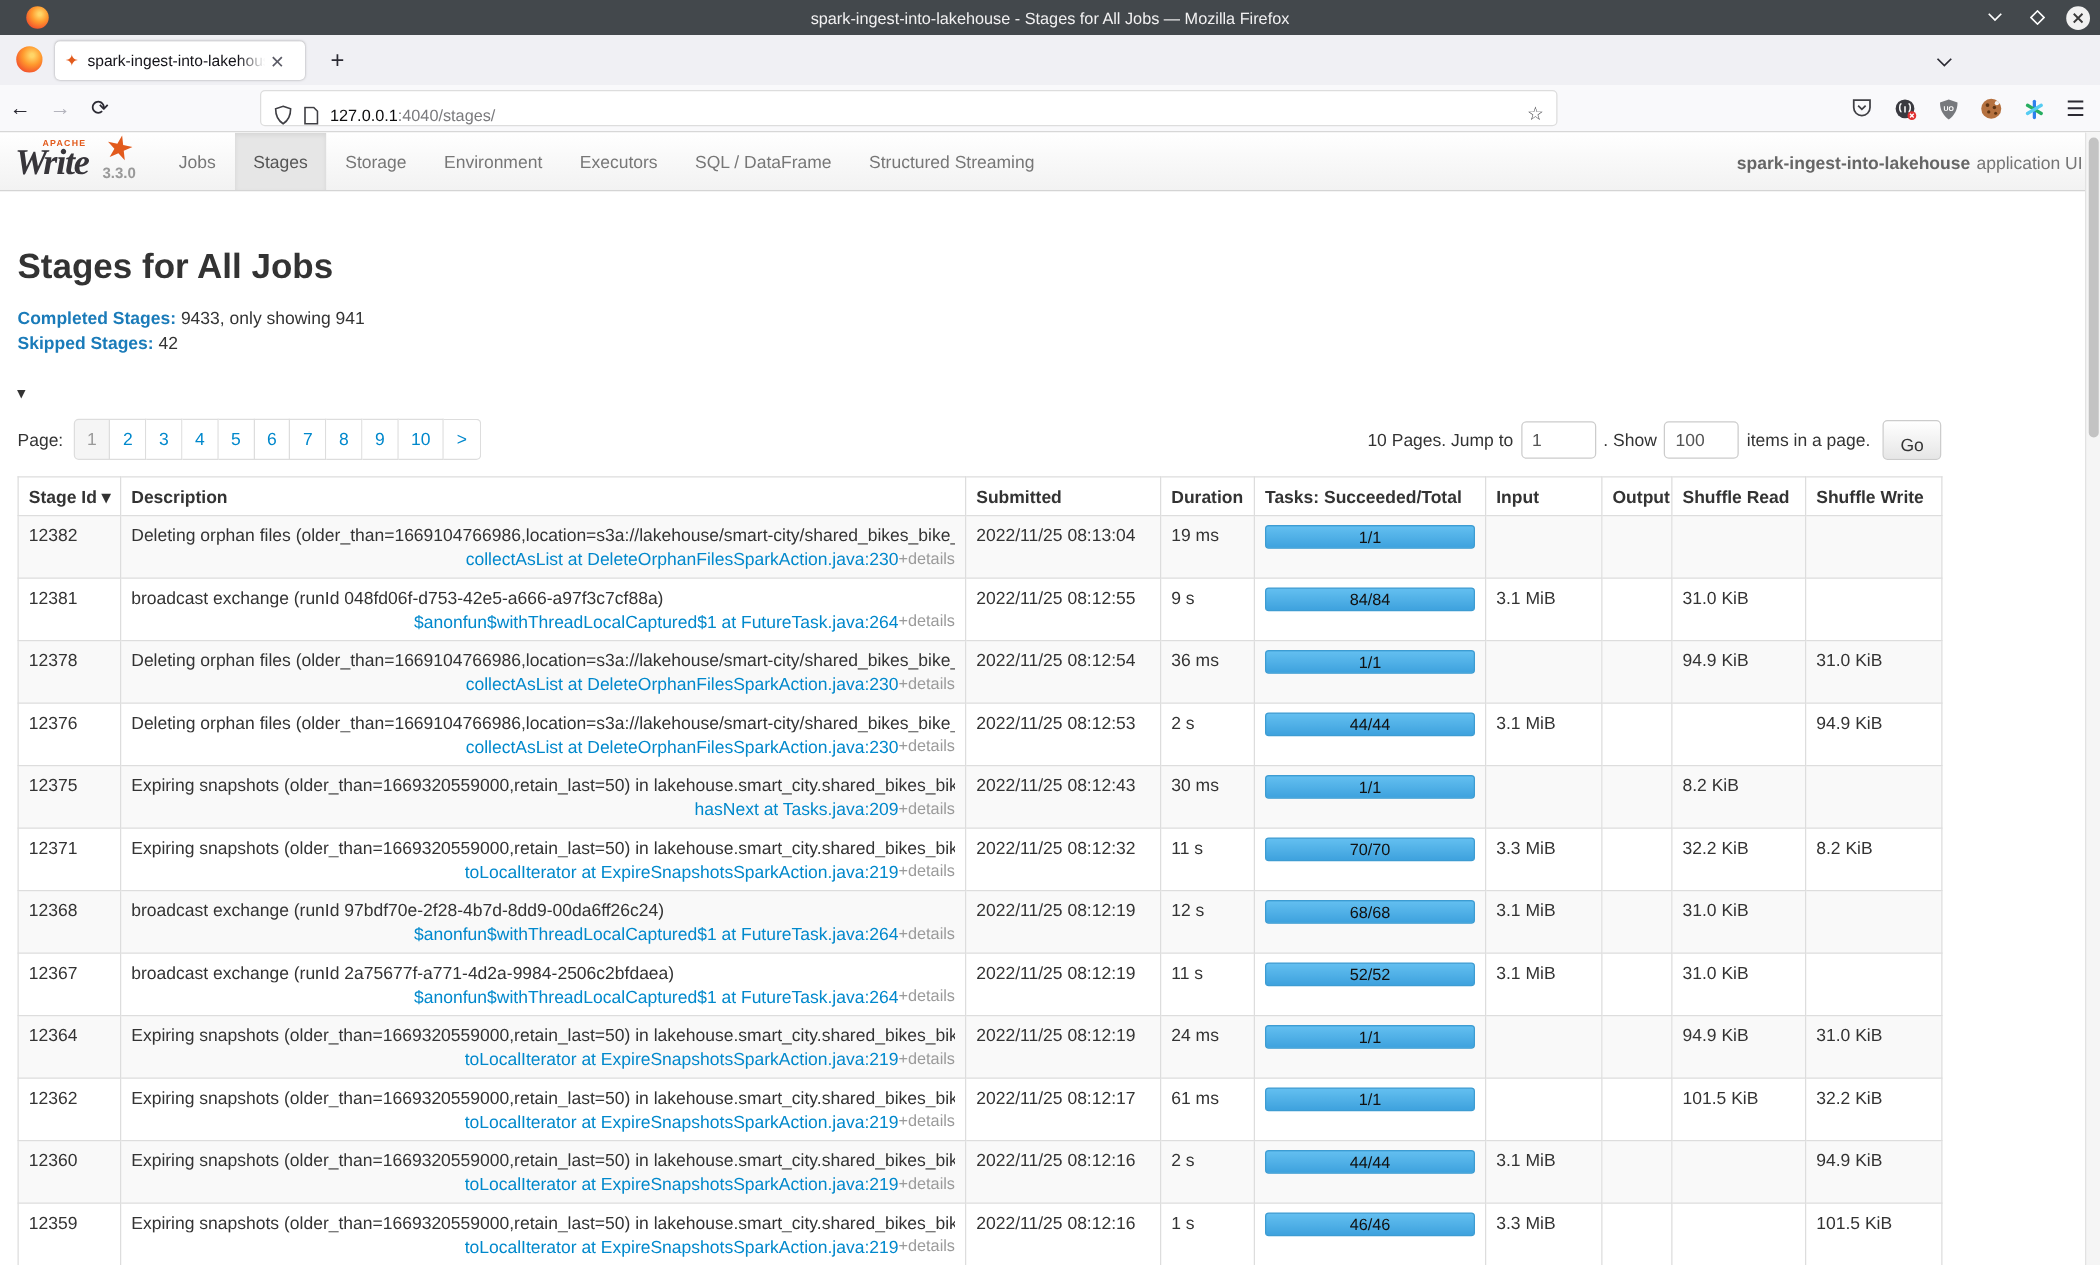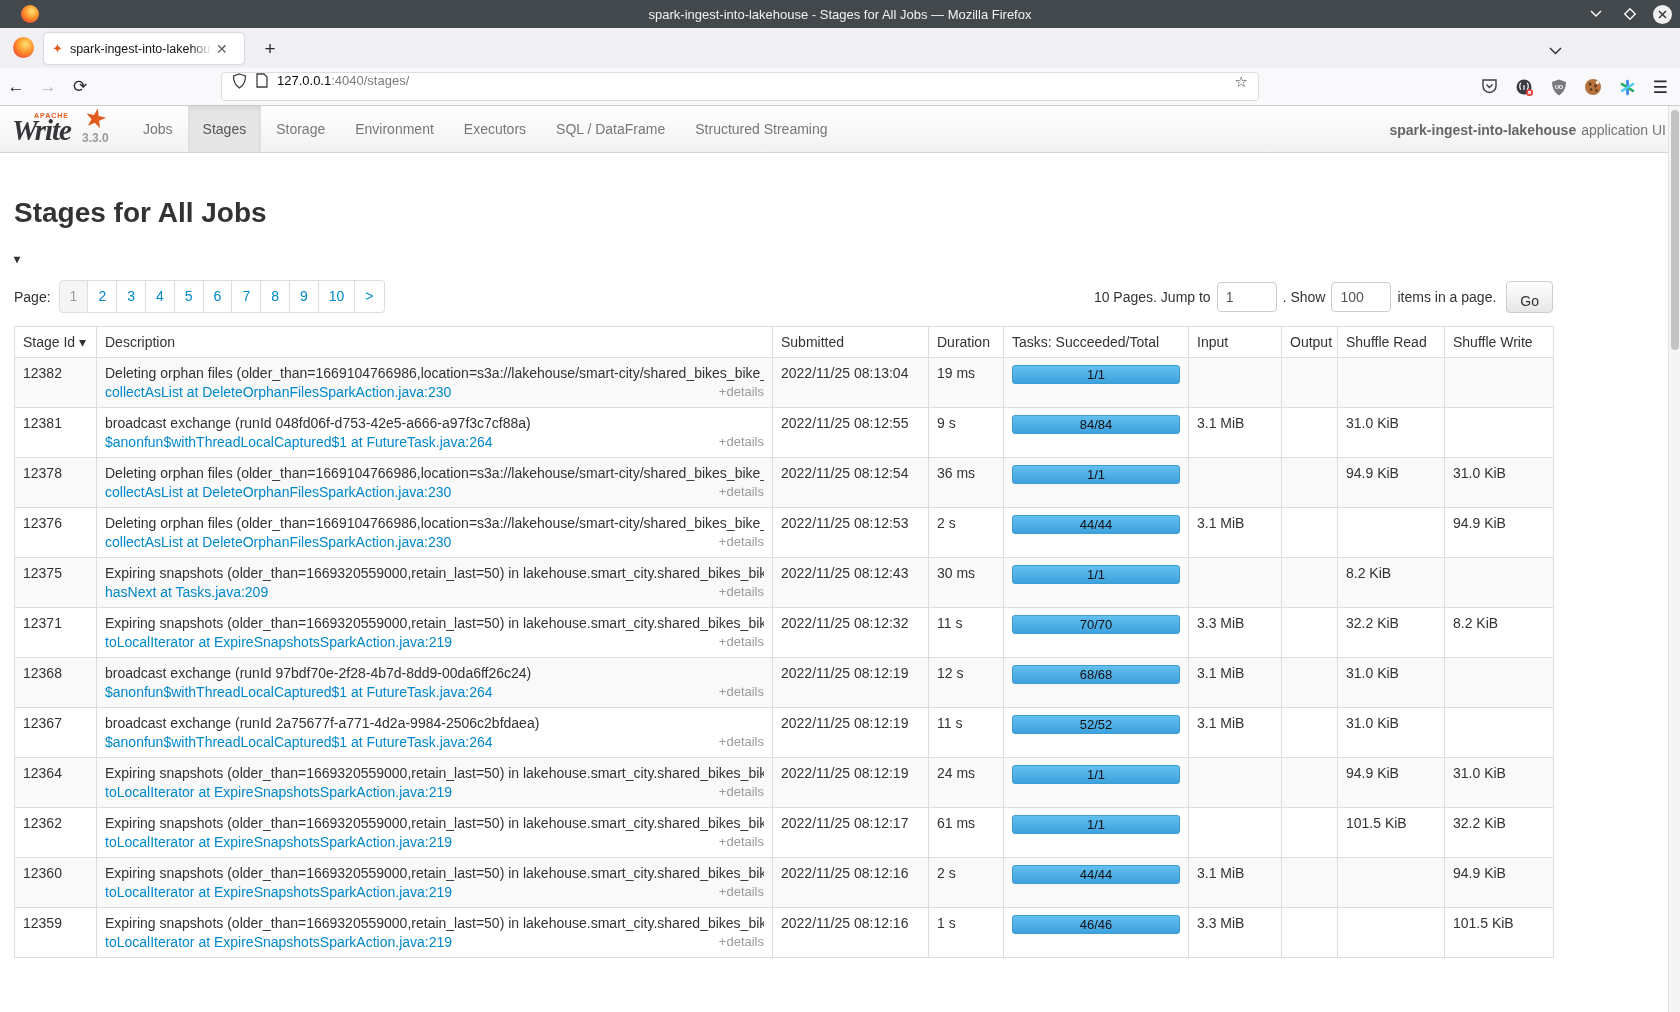--- a/index.html
+++ b/index.html
@@ -27,22 +27,22 @@
   .tab-label { font-size:12.5px; color:#15141a; white-space:nowrap; overflow:hidden; width:142px;
     -webkit-mask-image:linear-gradient(90deg,#000 85%,transparent); mask-image:linear-gradient(90deg,#000 85%,transparent); }
   .tab-close { font-size:14px; color:#5b5b66; margin-left:4px; }
   .newtab-btn { position:absolute; left:258px; top:10px; font-size:19px; color:#2b2a33; width:24px; text-align:center; }
   .alltabs-btn { position:absolute; right:118px; top:13px; color:#2b2a33; }
 
   .navbar { position:absolute; left:0; top:68px; width:1680px; height:38px; background:#f9f9fb;
     border-bottom:1px solid #ccc; display:flex; align-items:center; }
   .nav-arrow { font-size:17px; color:#2b2a33; width:32px; text-align:center; }
   .nav-arrow.disabled { color:#b4b4bd; }
-  .urlbar { position:absolute; left:221px; top:4px; width:1038px; height:29px; background:#fff;
-    border:1px solid #ddd; border-radius:4px; display:flex; align-items:flex-start; padding:0 10px; }
+  .urlbar { position:absolute; left:208px; top:4px; width:1038px; height:29px; background:#fff;
+    border:1px solid #ddd; border-radius:4px; display:flex; align-items:flex-end; padding:0 10px; }
   .url-icon { margin-right:9px; display:flex; align-items:center; }
   .url-text { font-size:13px; color:#0c0c0d; }
   .url-text .dim { color:#7a7a7d; }
   .url-star { margin-left:auto; font-size:15px; color:#3f3f44; }
   .browser-actions { position:absolute; right:12px; top:0; height:38px; display:flex; align-items:center; gap:17px; }
   .baction { display:flex; align-items:center; justify-content:center; position:relative; }
 
   
   .content { position:absolute; left:0; top:106px; width:1680px; height:906px; background:#fff; overflow:hidden; }
   .spark-nav { position:relative; width:1680px; height:47px;
@@ -77,25 +77,25 @@
   .page-btn.active { color:#999; background:#f5f5f5; cursor:default; }
   .page-jump { margin-left:auto; display:flex; align-items:center; font-size:14px; color:#333; }
   .jump-input { width:60px; height:30px; border:1px solid #ccc; border-radius:4px; margin:0 6px; padding:0 8px;
     font-size:14px; color:#555; font-family:"Liberation Sans",sans-serif; }
   .go-btn { margin-left:10px; height:32px; padding:11px 13px; font-size:14px; color:#333;
     background:linear-gradient(#ffffff,#e6e6e6); border:1px solid #ccc; border-radius:4px; cursor:pointer; }
 
   
   table.stages { margin-top:13px; border-collapse:collapse; table-layout:fixed; width:1539px; font-size:14px; color:#333; }
   table.stages th, table.stages td { border:1px solid #ddd; padding:7px 8px; text-align:left; vertical-align:top; overflow:hidden; }
-  table.stages th { font-weight:normal; height:29px; white-space:nowrap; }
+  table.stages th { font-weight:bold; height:29px; white-space:nowrap; }
   table.stages td { height:48px; }
   tbody tr:nth-child(odd) { background:#f9f9f9; }
   .desc-line1 { white-space:nowrap; overflow:hidden; }
-  .desc-line2 { display:flex; justify-content:space-between; margin-top:3px; }
+  .desc-line2 { display:flex; justify-content:flex-end; margin-top:3px; }
   a.cell-link { color:#0088cc; text-decoration:none; cursor:pointer; }
   .details-toggle { color:#9a9a9a; font-size:13px; cursor:pointer; }
   .bar-outer { width:168px; height:19px; border-radius:3px;
     background:linear-gradient(#63bff0,#3ea2de); border:1px solid #3d9cd2;
     display:flex; align-items:center; justify-content:center; }
   .bar-text { font-size:13px; color:#111; }
 
   
   .scrollbar { position:absolute; right:0; top:106px; width:12px; height:906px; background:#f5f5f5; border-left:1px solid #e2e2e2; }
   .scroll-thumb { position:absolute; left:2px; top:4px; width:8px; height:240px; background:#c3c3c3; border-radius:4px; }
@@ -224,20 +224,30 @@
       </div>
     <div class="app-ui-label">
       <b>spark-ingest-into-lakehouse</b>
       <span>application UI</span>
     </div>
   </div>
 
   <div class="page">
     <div class="page-title">Stages for All Jobs</div>
 
+    <div class="summary">
+      <div>
+        <span class="lbl">Completed Stages:</span>
+        <span>9433, only showing 941</span>
+      </div>
+      <div>
+        <span class="lbl">Skipped Stages:</span>
+        <span>42</span>
+      </div>
+    </div>
 
     <div class="section-head">
       <span class="caret">▾</span>
     </div>
 
     <div class="pagerow">
       <span class="page-label">Page:</span>
       <div class="page-btns">
           <div class="page-btn active">1</div>
           <div class="page-btn">2</div>

